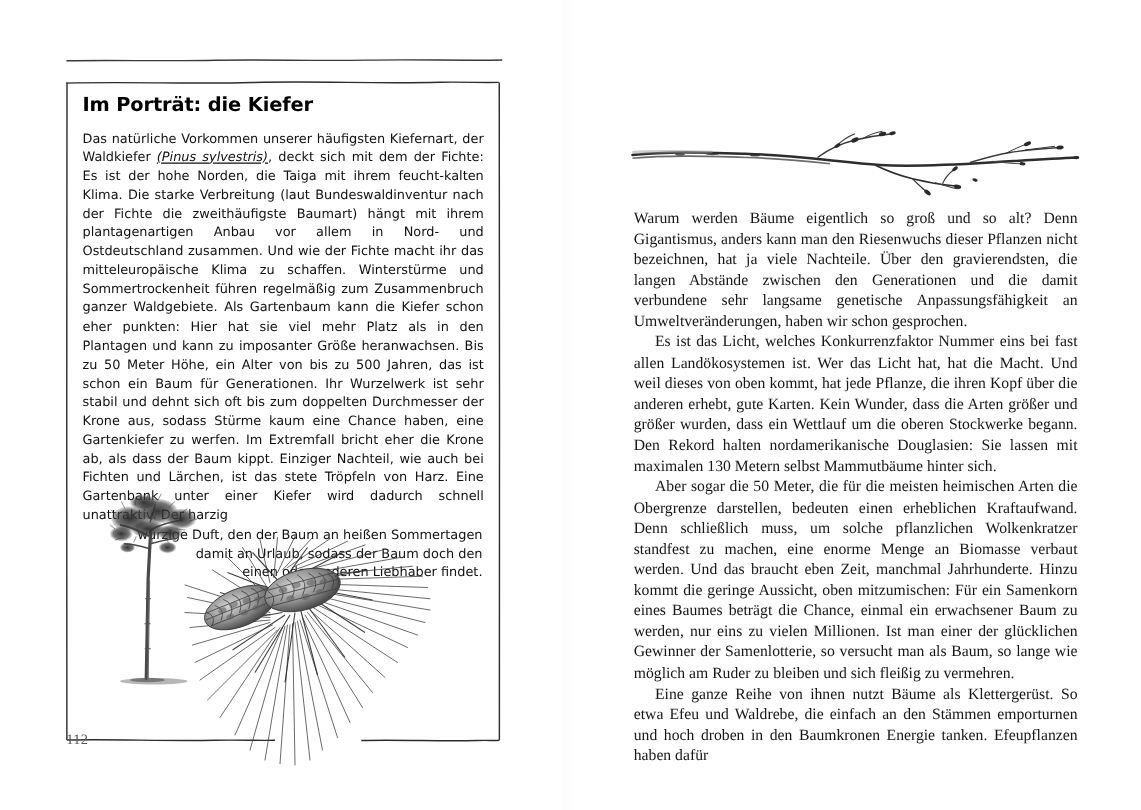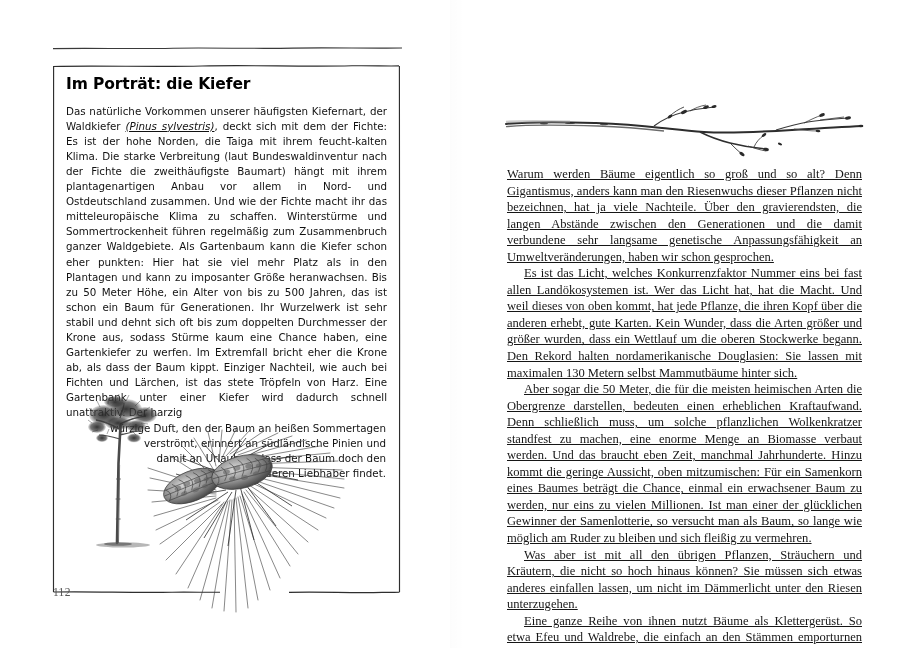--- a/index.html
+++ b/index.html
@@ -161,21 +161,20 @@
     width: 355px;
   }
   .body-col p {
     font-family: "Liberation Serif", serif;
     font-size: 12.55px;
     line-height: 16.55px;
     text-align: justify;
     margin: 0;
     color: #161616;
     hyphens: manual;
-    text-decoration: underline;
   }
   .body-col p.indent { text-indent: 17px; }
 
   
   .gutter {
     position: absolute;
     left: 450px; top: 0;
     width: 14px; height: 648px;
     background: linear-gradient(to right, rgba(0,0,0,0.012), rgba(0,0,0,0.0));
     pointer-events: none;
@@ -210,21 +209,20 @@
 
     <div class="box-inner">
       <div class="box-heading">Im Porträt: die Kiefer</div>
 
       <div class="wrap-shape"></div>
 
       <p class="box-text"><span>Das natürliche Vorkommen unserer häufigsten Kiefernart, der Waldkiefer </span><span class="ital">(Pinus sylvestris)</span><span>, deckt sich mit dem der Fichte: Es ist der hohe Norden, die Taiga mit ihrem feucht-kalten Klima. Die starke Verbreitung (laut Bundeswaldinventur nach der Fichte die zweithäufigste Baumart) hängt mit ihrem plantagenartigen Anbau vor allem in Nord- und Ostdeutschland zusammen. Und wie der Fichte macht ihr das mitteleuropäische Klima zu schaffen. Winterstürme und Sommertrockenheit führen regelmäßig zum Zusammenbruch ganzer Waldgebiete. Als Gartenbaum kann die Kiefer schon eher punkten: Hier hat sie viel mehr Platz als in den Plantagen und kann zu imposanter Größe heranwachsen. Bis zu 50 Meter Höhe, ein Alter von bis zu 500 Jahren, das ist schon ein Baum für Generationen. Ihr Wurzelwerk ist sehr stabil und dehnt sich oft bis zum doppelten Durchmesser der Krone aus, sodass Stürme kaum eine Chance haben, eine Gartenkiefer zu werfen. Im Extremfall bricht eher die Krone ab, als dass der Baum kippt. Einziger Nachteil, wie auch bei Fichten und Lärchen, ist das stete Tröpfeln von Harz. Eine Gartenbank unter einer Kiefer wird dadurch schnell unattraktiv. Der harzig</span></p>
 
       <div class="tail-lines">
         <div>würzige Duft, den der Baum an heißen Sommertagen</div>
-        <div>verströmt, erinnert an südländische Pinien und</div>
         <div>damit an Urlaub, sodass der Baum doch den</div>
         <div>einen oder anderen Liebhaber findet.</div>
       </div>
     </div>
   </div>
 
   <div class="pine-tree illus">
     <svg width="92" height="190" viewBox="0 0 92 190" xmlns="http://www.w3.org/2000/svg">
       <defs>
         <radialGradient id="foliage" cx="50%" cy="50%" r="50%">
@@ -428,17 +426,16 @@
         <ellipse cx="66" cy="21.3" rx="5" ry="0.8"></ellipse>
         <ellipse cx="100" cy="22.4" rx="4" ry="0.8"></ellipse>
       </g>
     </svg>
   </div>
 
   <div class="body-col">
     <p>Warum werden Bäume eigentlich so groß und so alt? Denn Gigantismus, anders kann man den Riesenwuchs dieser Pflanzen nicht bezeichnen, hat ja viele Nachteile. Über den gravierendsten, die langen Abstände zwischen den Generationen und die damit verbundene sehr langsame genetische Anpassungsfähigkeit an Umweltveränderungen, haben wir schon gesprochen.</p>
     <p class="indent">Es ist das Licht, welches Konkurrenzfaktor Nummer eins bei fast allen Landökosystemen ist. Wer das Licht hat, hat die Macht. Und weil dieses von oben kommt, hat jede Pflanze, die ihren Kopf über die anderen erhebt, gute Karten. Kein Wunder, dass die Arten größer und größer wurden, dass ein Wettlauf um die oberen Stockwerke begann. Den Rekord halten nordamerikanische Douglasien: Sie lassen mit maximalen 130 Metern selbst Mammutbäume hinter sich.</p>
     <p class="indent">Aber sogar die 50 Meter, die für die meisten heimischen Arten die Obergrenze darstellen, bedeuten einen erheblichen Kraftaufwand. Denn schließlich muss, um solche pflanzlichen Wolkenkratzer standfest zu machen, eine enorme Menge an Biomasse verbaut werden. Und das braucht eben Zeit, manchmal Jahrhunderte. Hinzu kommt die geringe Aussicht, oben mitzumischen: Für ein Samenkorn eines Baumes beträgt die Chance, einmal ein erwachsener Baum zu werden, nur eins zu vielen Millionen. Ist man einer der glücklichen Gewinner der Samenlotterie, so versucht man als Baum, so lange wie möglich am Ruder zu bleiben und sich fleißig zu vermehren.</p>
-    <p class="indent">Was aber ist mit all den übrigen Pflanzen, Sträuchern und Kräutern, die nicht so hoch hinaus können? Sie müssen sich etwas anderes einfallen lassen, um nicht im Dämmerlicht unter den Riesen unterzugehen.</p>
     <p class="indent">Eine ganze Reihe von ihnen nutzt Bäume als Klettergerüst. So etwa Efeu und Waldrebe, die einfach an den Stämmen emporturnen und hoch droben in den Baumkronen Energie tanken. Efeupflanzen haben dafür</p>
   </div>
 
 </div>
 
 </body></html>

